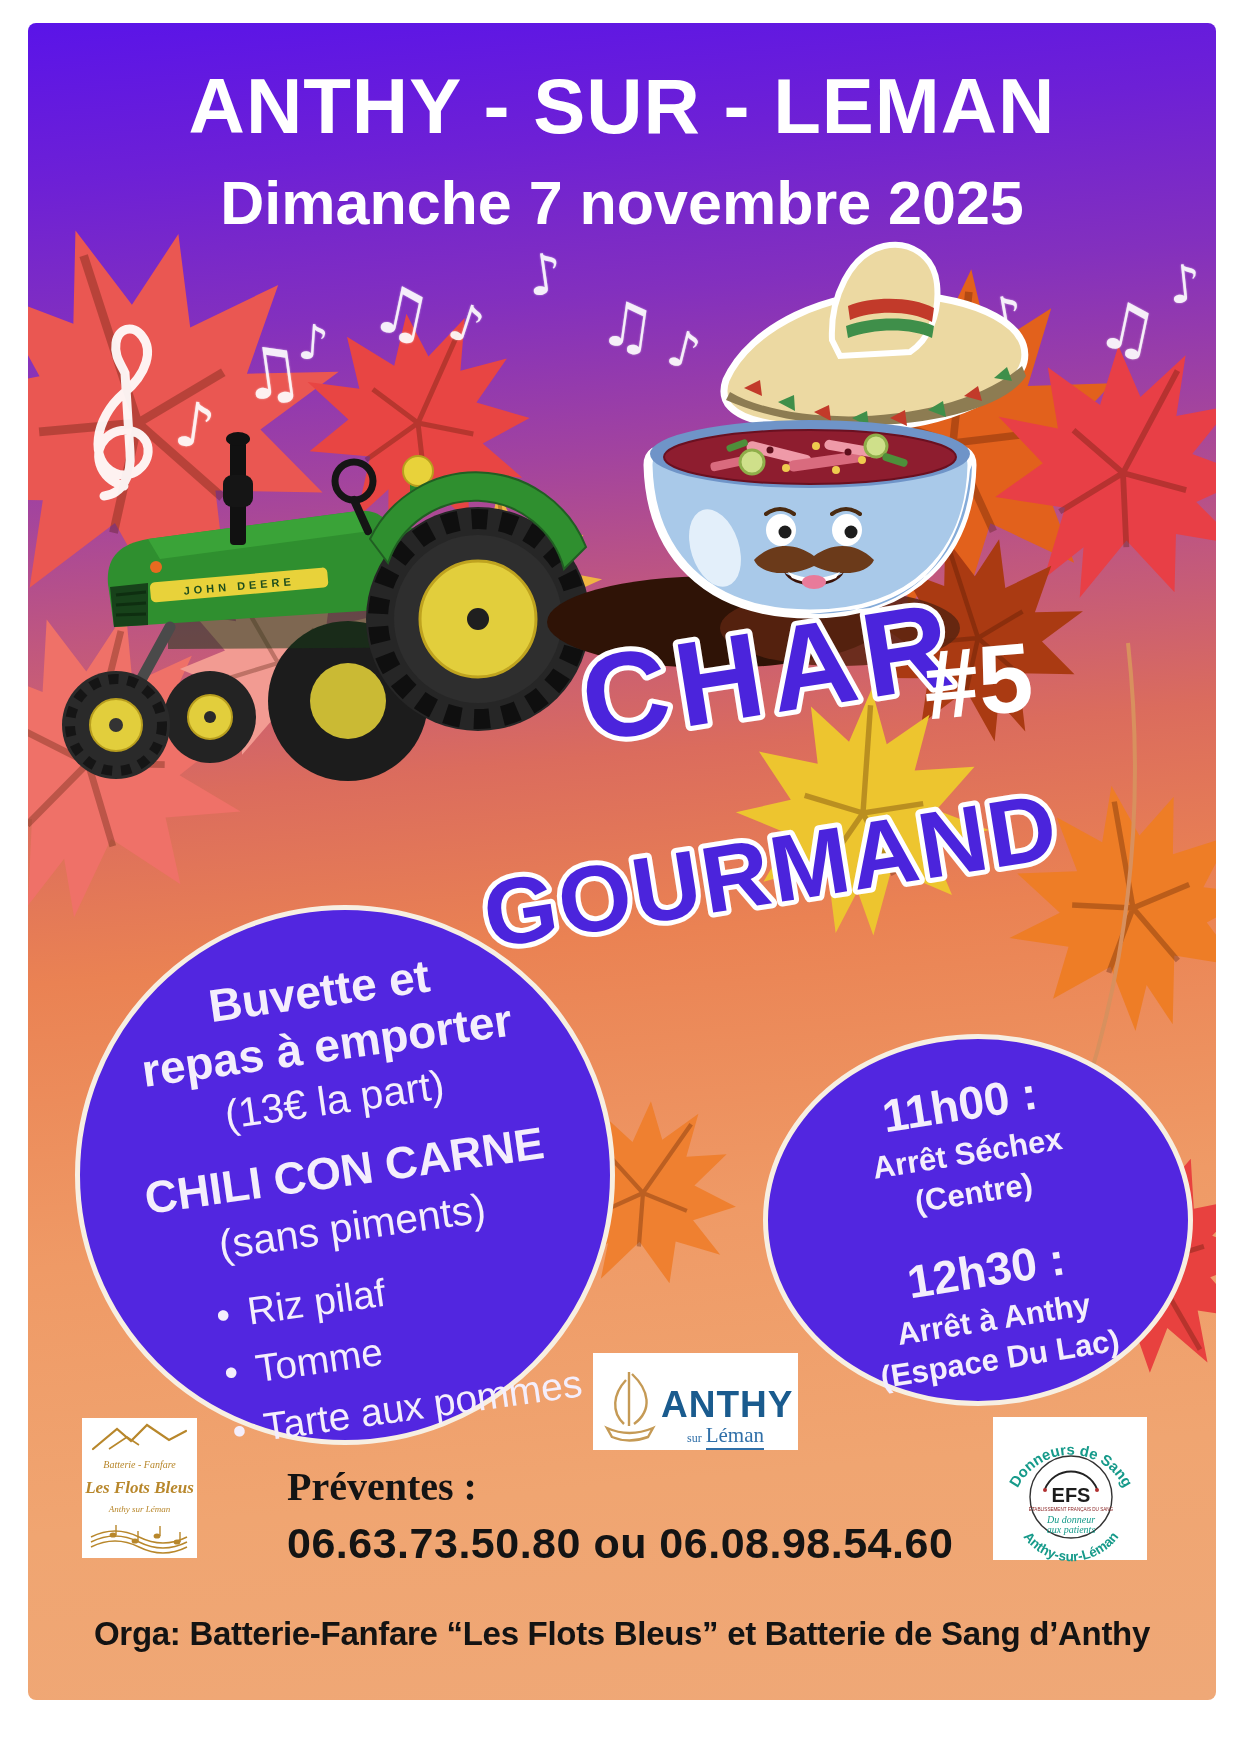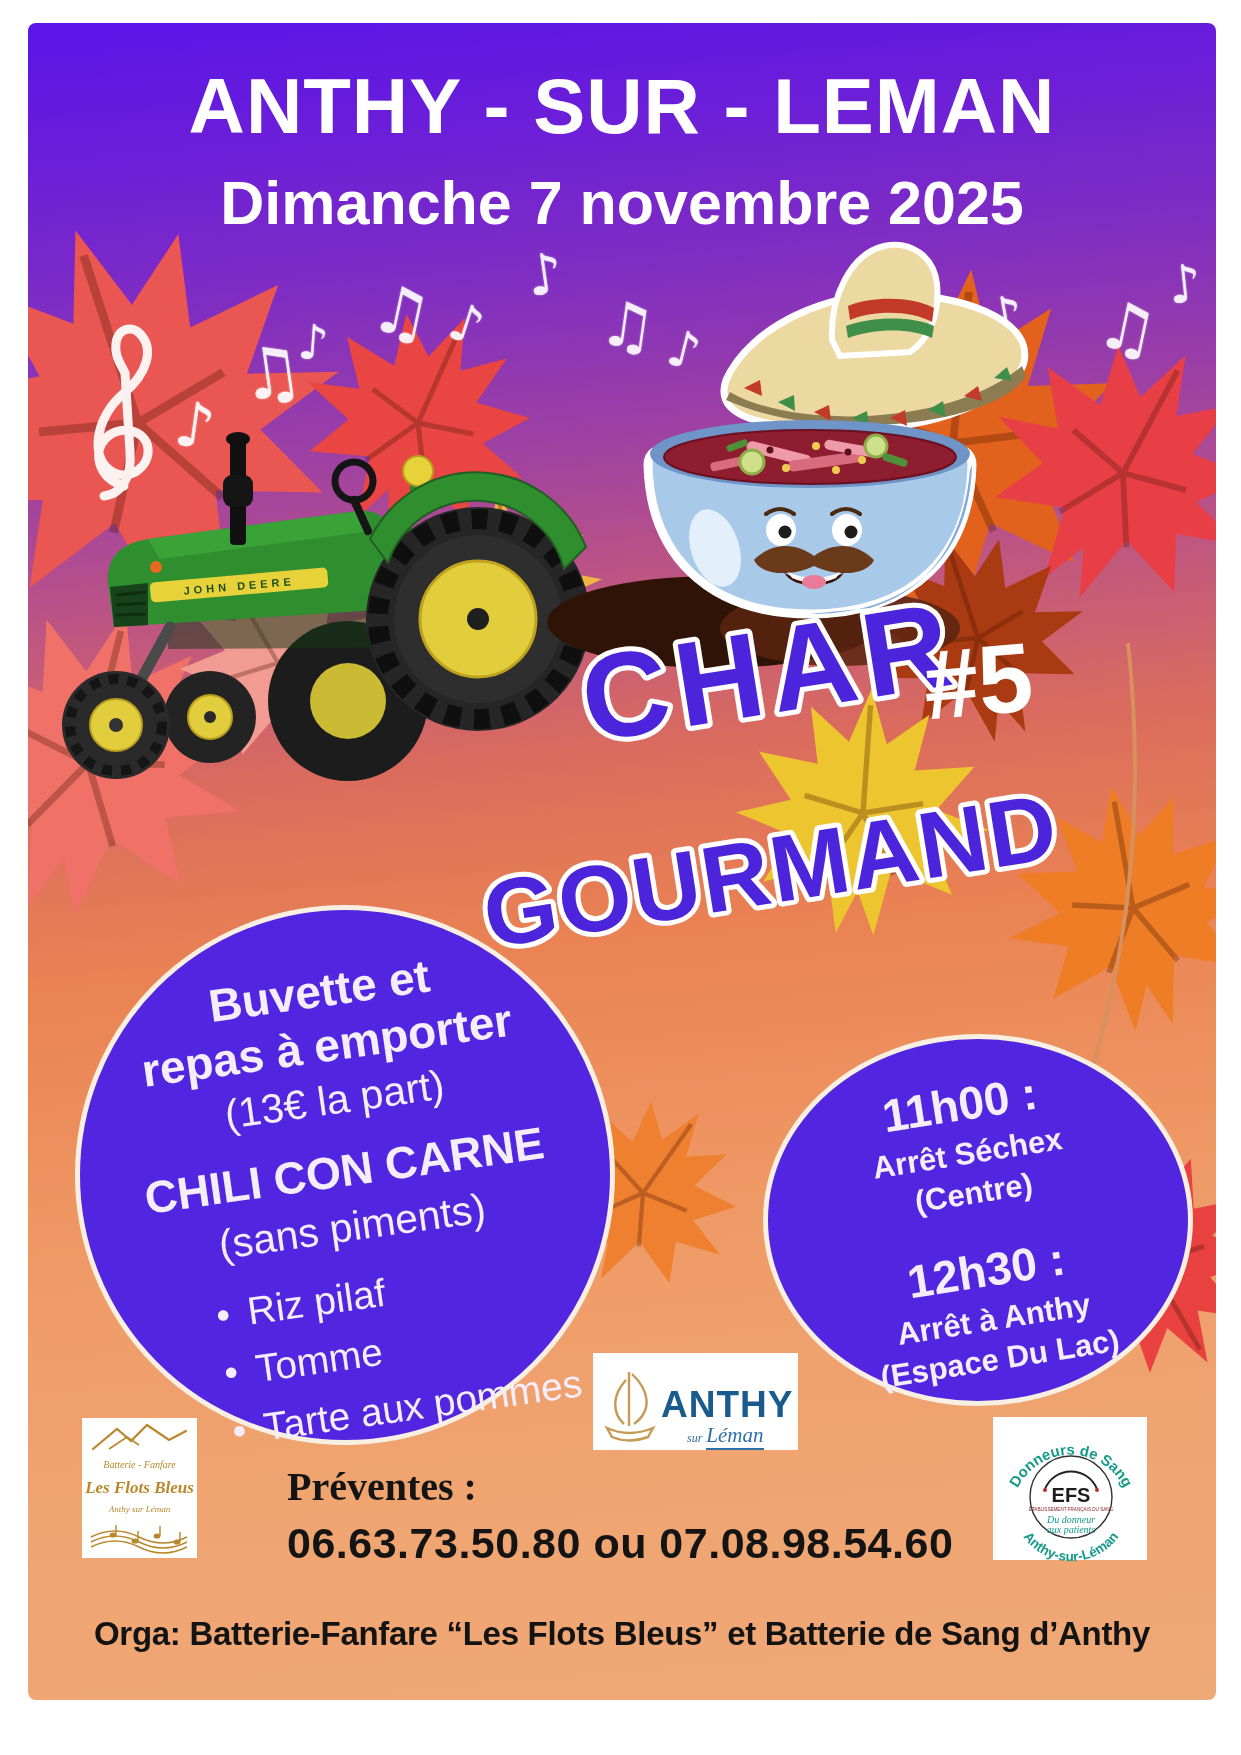--- a/index.html
+++ b/index.html
@@ -60,21 +60,21 @@
   .logo{position:absolute;background:#fff;box-sizing:border-box;}
   .fanfare{left:54px;top:1395px;width:115px;height:140px;padding:3px 2px;
            display:flex;flex-direction:column;align-items:center;justify-content:space-between;
            color:#b8872b;font-family:"Liberation Serif",serif;font-style:italic;text-align:center;}
   .fanfare .t1{font-size:10px;line-height:1;}
   .fanfare .t2{font-size:17px;font-weight:700;line-height:1;}
   .fanfare .t3{font-size:9px;line-height:1;}
   .anthyLogo{left:565px;top:1330px;width:205px;height:97px;display:flex;align-items:flex-end;
              padding:4px 6px;}
   .anthyName{font-size:37px;font-weight:700;color:#1a5b8e;letter-spacing:1px;line-height:1;}
-  .anthySub{font-family:"Liberation Serif",serif;font-style:italic;color:#2f6fa8;
+  .anthySub{font-family:"Liberation Serif",serif;color:#2f6fa8;
             line-height:1;margin-top:2px;margin-left:26px;}
   .anthySub .pre{font-size:12px;}
   .anthySub .nm{font-size:21px;border-bottom:2px solid #2f6fa8;padding-bottom:1px;}
   .efs{left:965px;top:1394px;width:154px;height:143px;}
 </style>
 </head>
 <body>
 
 <div class="page">
  <div class="poster">
@@ -375,17 +375,17 @@
       <text x="78" y="94" font-size="4.6" fill="#8a2525" text-anchor="middle">ÉTABLISSEMENT FRANÇAIS DU SANG</text>
       <text x="78" y="106" font-size="10" font-style="italic" fill="#169a8a" text-anchor="middle" font-family="Liberation Serif,serif">Du donneur</text>
       <text x="78" y="116" font-size="10" font-style="italic" fill="#169a8a" text-anchor="middle" font-family="Liberation Serif,serif">aux patients</text>
       <text font-size="13.5" font-weight="700" fill="#169a8a" font-family="Liberation Sans,sans-serif">
         <textPath href="#arcB" startOffset="50%" text-anchor="middle">Anthy-sur-Léman</textPath>
       </text>
     </svg>
   </div>
 
   <div class="abs presale-label">Préventes :</div>
-  <div class="abs presale-phones">06.63.73.50.80 ou 07.08.98.54.60</div>
+  <div class="abs presale-phones">06.63.73.50.80 ou 06.08.98.54.60</div>
   <div class="abs orga">Orga: Batterie-Fanfare “Les Flots Bleus” et Batterie de Sang d’Anthy</div>
 
  </div>
 </div>
 
 </body></html>

